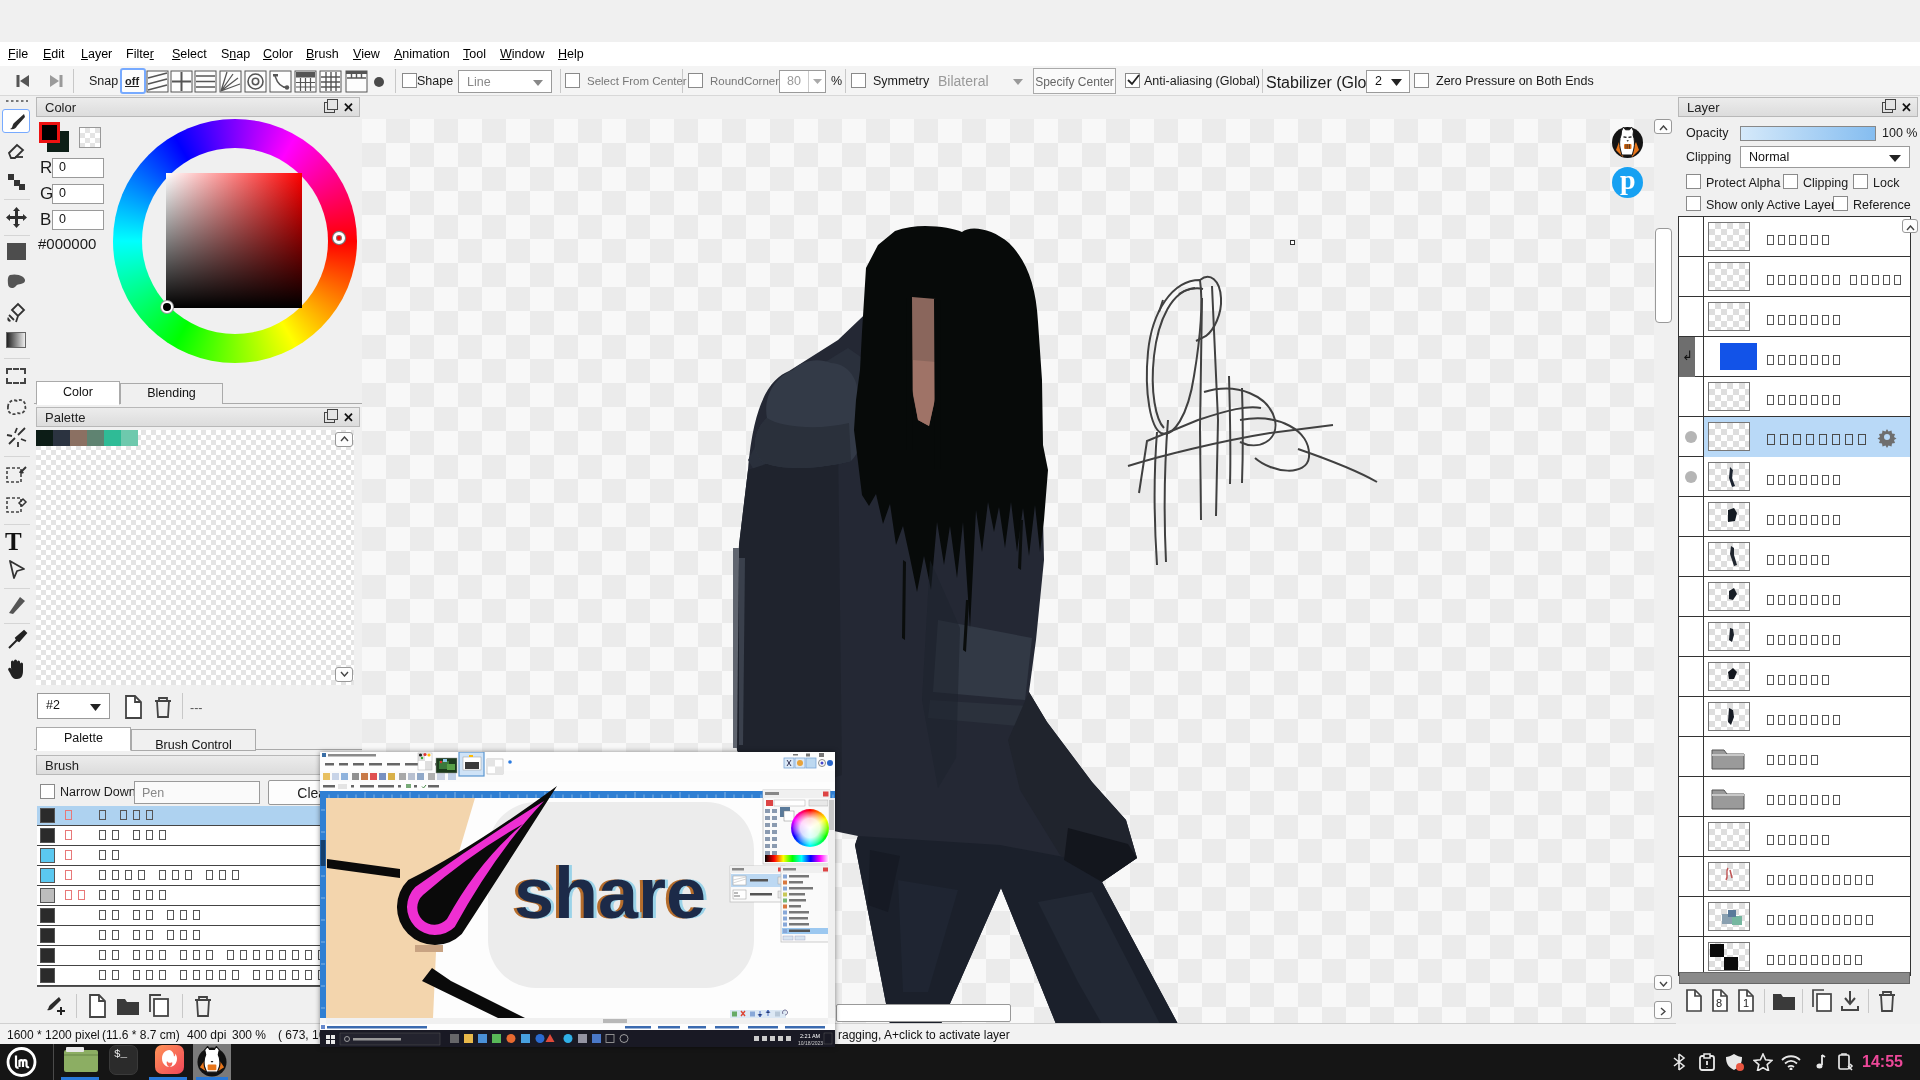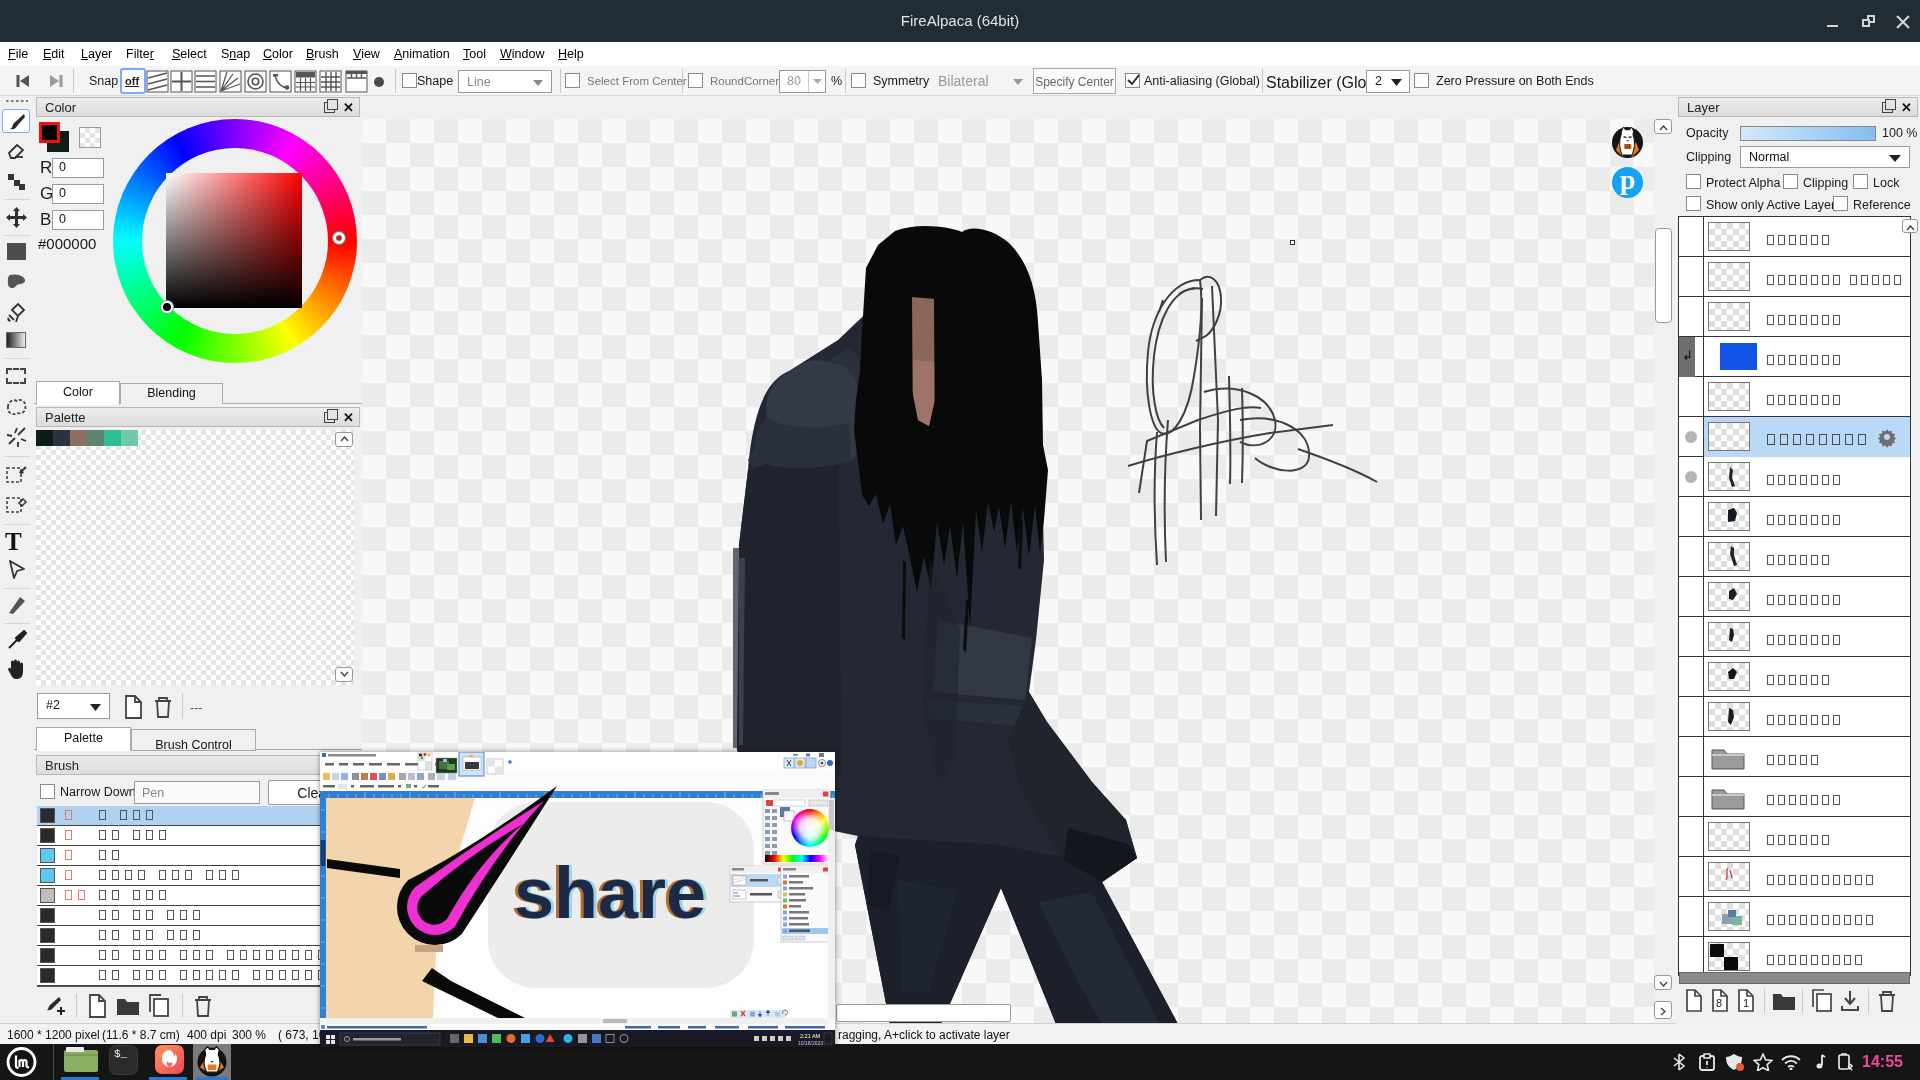--- a/index.html
+++ b/index.html
@@ -30,29 +30,20 @@
 .tofuS { display:inline-block; width:7px; height:10px; border:1px solid #555; margin-right:4px; }
 .tofuP { display:inline-block; width:7px; height:10px; border:1px solid #e87878; margin-right:4px; }
 .sep { position:absolute; width:1px; background:#c8c8c8; }
 .lrow { position:absolute; left:0; width:100%; border-bottom:1px solid #333; }
 .scrbtn { position:absolute; background:#fdfdfd; border:1px solid #999; border-radius:3px; color:#333; font-size:11px; text-align:center; }
 </style>
 </head>
 <body>
 <div id="root">
 
-<div class="abs" style="left:0;top:0;width:1920px;height:42px;background:#222c34;">
-  <div class="abs" style="left:0;top:0;width:1920px;height:42px;line-height:42px;text-align:center;color:#dfe4e8;font-size:15px;">FireAlpaca (64bit)</div>
-  <div class="abs" style="left:1827px;top:25px;width:11px;height:2px;background:#cfd4d8;"></div>
-  <div class="abs" style="left:1867px;top:15px;width:8px;height:8px;border:2px solid #cfd4d8;"></div>
-  <div class="abs" style="left:1862px;top:19px;width:8px;height:8px;border:2px solid #cfd4d8;background:#222c34;"></div>
-  <svg class="abs" style="left:1896px;top:15px;" width="14" height="14">
-        <path d="M1,1 L13,13 M13,1 L1,13" stroke="#cfd4d8" stroke-width="2.2"></path>
-      </svg>
-</div>
 
 <div class="abs" style="left:0;top:42px;width:1920px;height:24px;background:#ffffff;font-size:12.5px;color:#000;">
   <span class="abs" style="left:8px;top:5px;"><u>F</u>ile</span>
   <span class="abs" style="left:43px;top:5px;"><u>E</u>dit</span>
   <span class="abs" style="left:81px;top:5px;"><u>L</u>ayer</span>
   <span class="abs" style="left:126px;top:5px;">Filte<u>r</u></span>
   <span class="abs" style="left:172px;top:5px;"><u>S</u>elect</span>
   <span class="abs" style="left:221px;top:5px;">S<u>n</u>ap</span>
   <span class="abs" style="left:263px;top:5px;"><u>C</u>olor</span>
   <span class="abs" style="left:306px;top:5px;"><u>B</u>rush</span>

